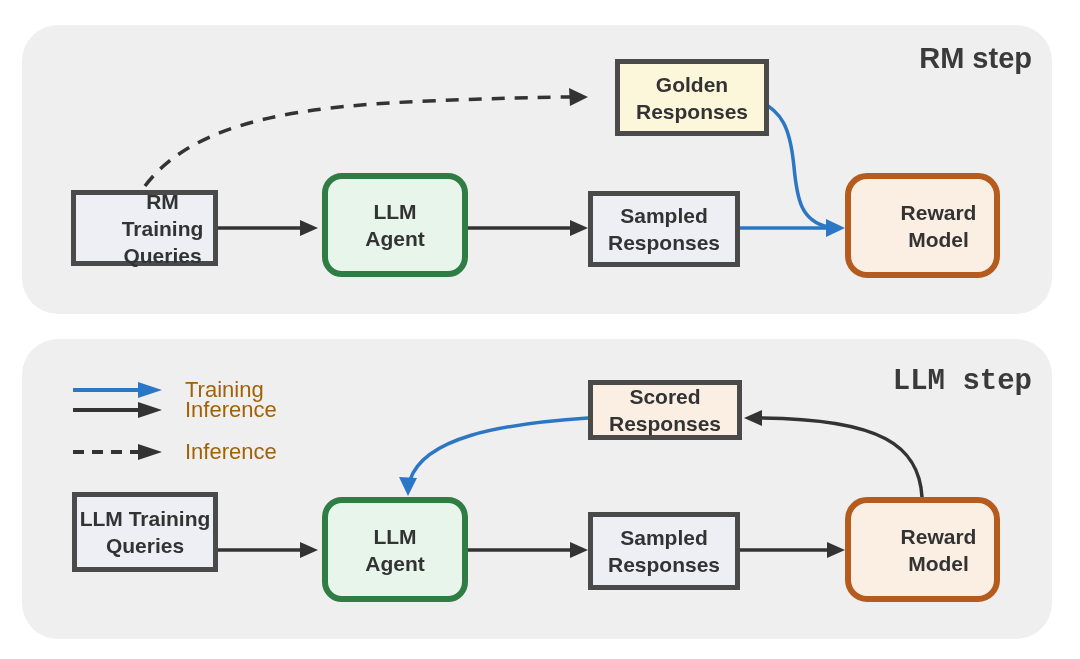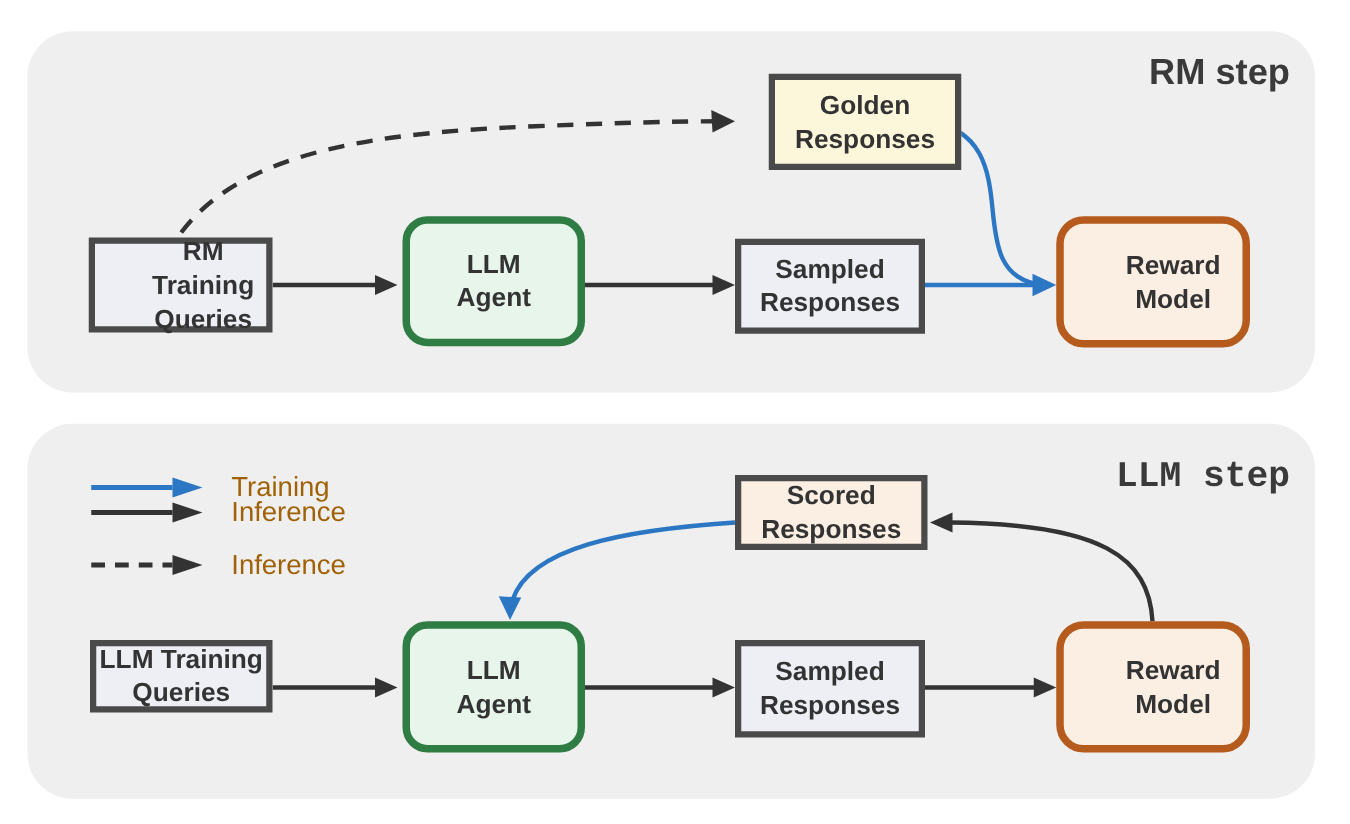--- a/index.html
+++ b/index.html
@@ -47,21 +47,21 @@
   .node.reward{
     background:var(--peach-fill);border:6px solid var(--reward-border);border-radius:22px;padding-left:32px;
   }
   
   #rm-training-queries{left:71px;top:190px;width:147px;height:76px;padding-left:36px;}
   #golden-responses  {left:588px;top:59px;width:154px;height:77px;margin-left:27px;}
   #sampled-responses-rm{left:588px;top:191px;width:152px;height:76px;}
   #llm-agent-rm      {left:322px;top:173px;width:146px;height:104px;}
   #reward-model-rm   {left:845px;top:173px;width:155px;height:105px;}
   
-  #llm-training-queries{left:72px;top:512px;width:146px;height:58px;}
+  #llm-training-queries{left:72px;top:492px;width:146px;height:80px;}
   #scored-responses  {left:588px;top:380px;width:154px;height:60px;}
   #sampled-responses-llm{left:588px;top:512px;width:152px;height:78px;}
   #llm-agent-llm     {left:322px;top:497px;width:146px;height:105px;}
   #reward-model-llm  {left:845px;top:497px;width:155px;height:105px;}
   
   .legend-row{
     position:absolute;left:72px;z-index:3;display:flex;align-items:center;gap:21px;
     font-size:22px;font-weight:400;color:#a16207;
   }
   #legend-training  {top:377px;}

